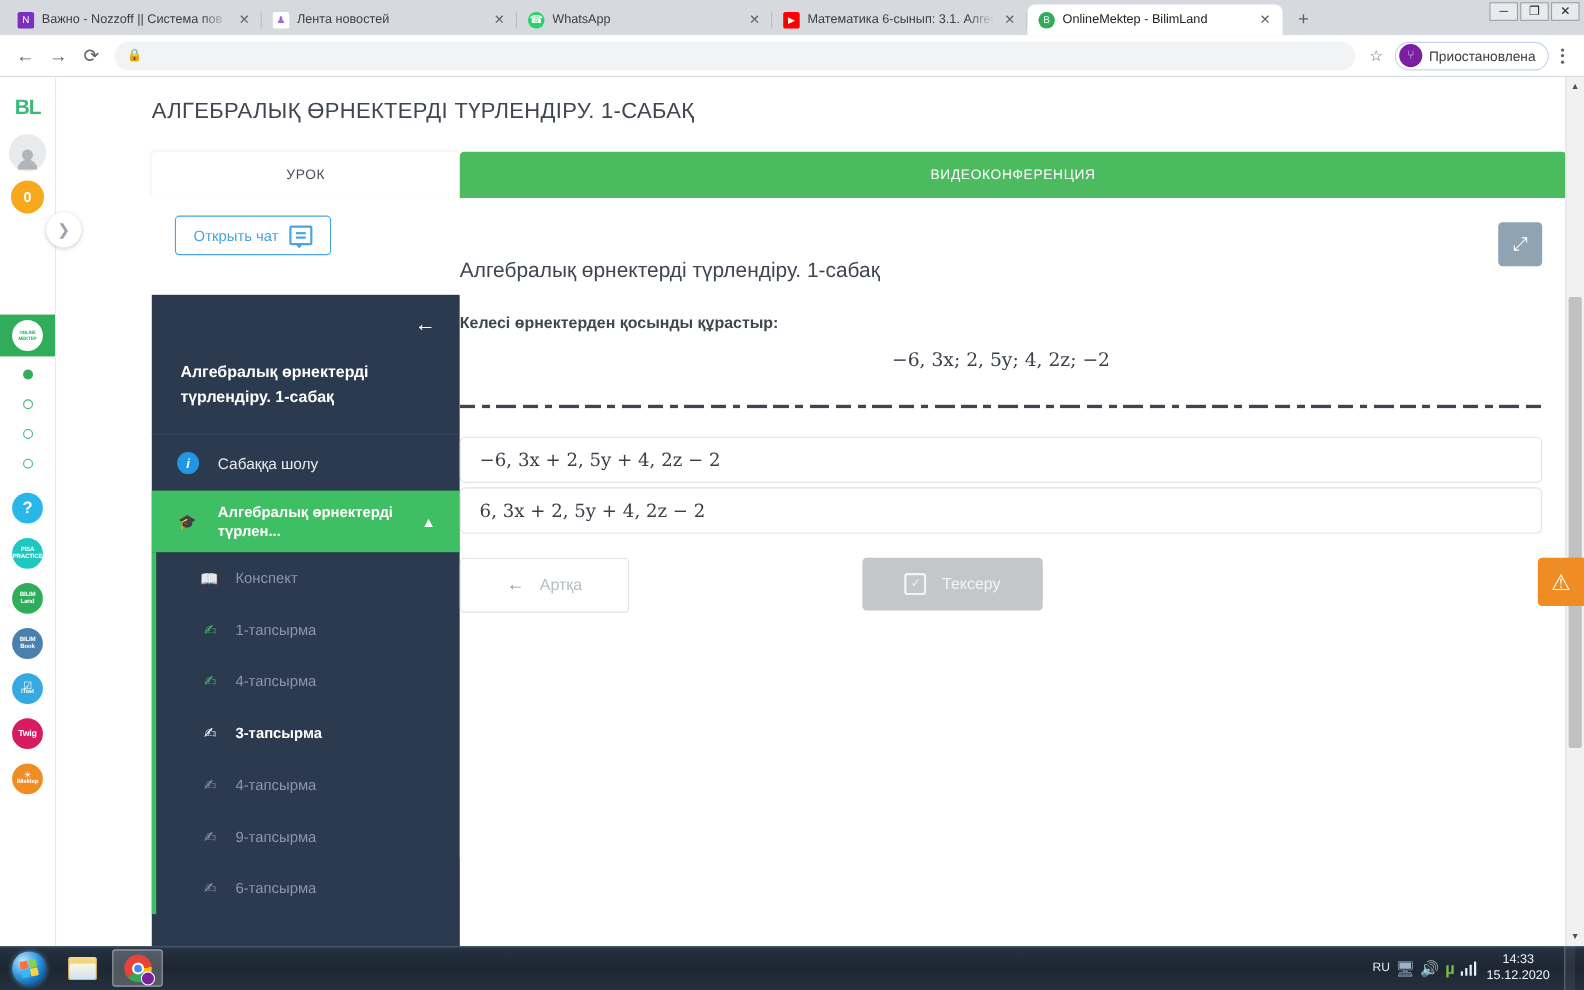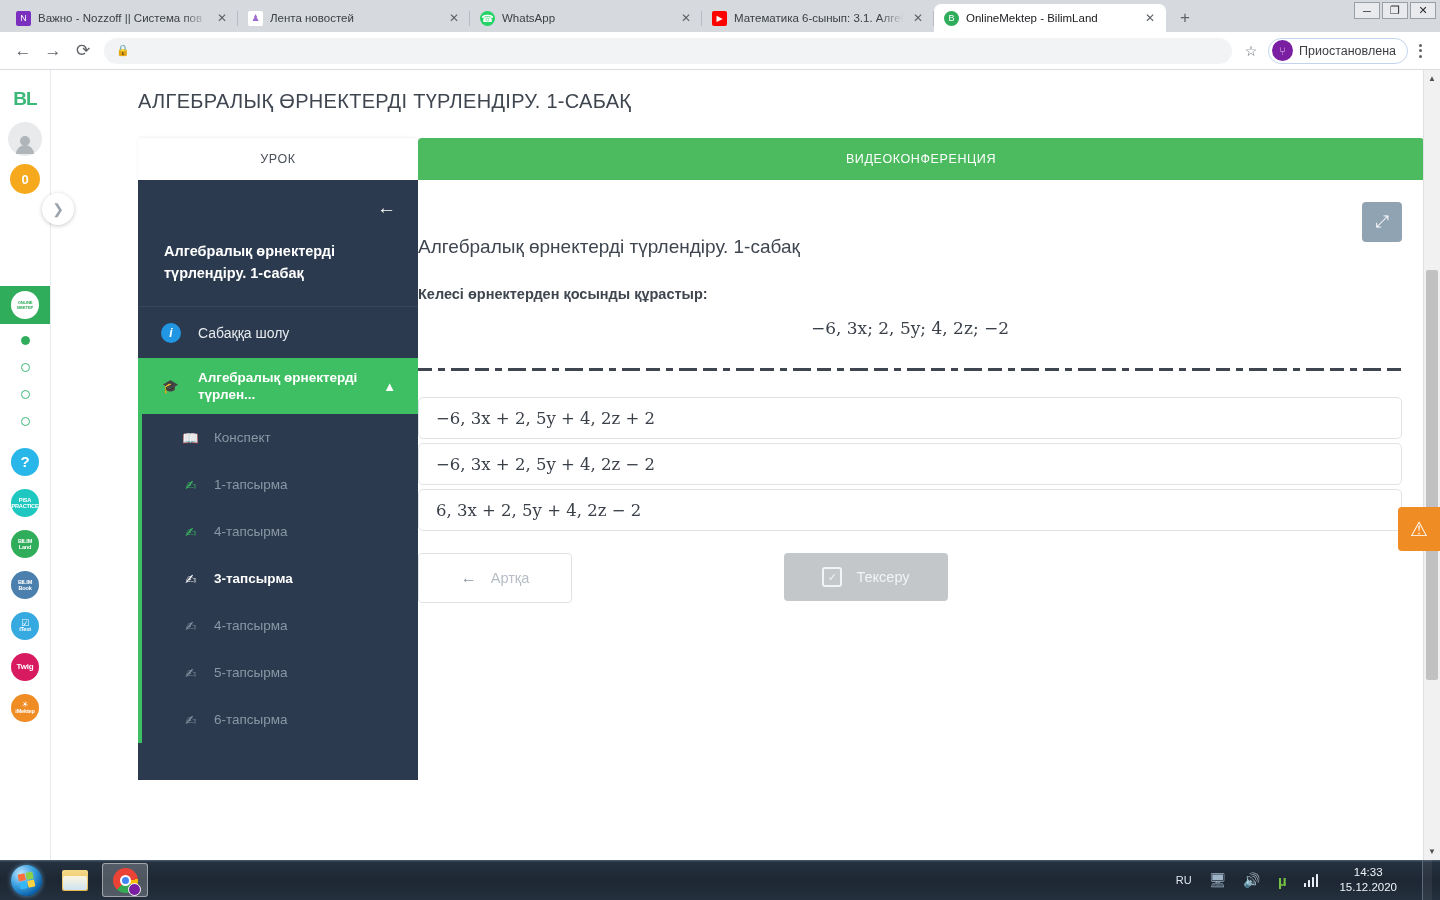--- a/index.html
+++ b/index.html
@@ -175,21 +175,21 @@
   .folder .bk{position:absolute;left:0;top:0;width:26px;height:21px;border-radius:2px;
     background:linear-gradient(to bottom,#f6d98a,#e8b94e);}
   .folder .fr{position:absolute;left:1px;top:6px;width:24px;height:14px;border-radius:2px;
     background:linear-gradient(to bottom,#fdf6e0,#cfe3f2);}
   .chrome{width:25px;height:25px;border-radius:50%;position:relative;
     background:conic-gradient(from -35deg,#ea4335 0 33%,#fbbc05 33% 45%,#34a853 45% 72%,#ea4335 72% 100%);}
   .chrome:after{content:"";position:absolute;left:7px;top:7px;width:11px;height:11px;border-radius:50%;
     background:#4285f4;border:2px solid #fff;box-sizing:border-box;}
   .chrome .ut{position:absolute;right:-3px;bottom:-3px;width:13px;height:13px;border-radius:50%;
     background:#7b1fa2;border:1px solid #fff;box-sizing:border-box;}
-  .tray{margin-left:auto;display:flex;align-items:center;gap:17px;padding-right:8px;color:#dfe6ee;font-size:11px;}
+  .tray{margin-left:auto;display:flex;align-items:center;gap:5px;padding-right:8px;color:#dfe6ee;font-size:11px;}
   .tray .ic{display:flex;align-items:center;justify-content:center;}
   .clock{display:flex;flex-direction:column;align-items:center;line-height:15px;font-size:11.5px;color:#eef3f8;
     margin-left:4px;}
   .showdesk{width:9px;height:40px;margin-left:8px;border-left:1px solid #5b6a7a;background:rgba(255,255,255,.06);}
   .bars{display:flex;align-items:flex-end;gap:1.5px;height:13px;}
   .bars i{width:2.6px;background:#e8eef5;display:block;border-radius:.5px;}
 </style>
 </head>
 <body>
 
@@ -301,20 +301,29 @@
     <div class="railtoggle">❯</div>
 
     <div class="pagebody">
       <div class="pagetitle">АЛГЕБРАЛЫҚ ӨРНЕКТЕРДІ ТҮРЛЕНДІРУ. 1-САБАҚ</div>
 
       <div class="layout">
 
         <div class="leftcol">
           <div class="tabrow">
             <div class="tabitem sel">УРОК</div>
+          </div>
+          <div class="chatwrap">
+            <div class="chatbtn">
+              <span>Открыть чат</span>
+              <span class="bub">
+                  <i></i>
+                  <i></i>
+                </span>
+            </div>
           </div>
           <div class="sidebar">
             <div class="sb-back">←</div>
             <div class="sb-title">Алгебралық өрнектерді түрлендіру. 1-сабақ</div>
             <div class="sb-row">
               <span class="ic">
                   <span class="infoicon">i</span>
                 </span>
               <span>Сабаққа шолу</span>
             </div>
@@ -339,41 +348,40 @@
               <div class="sub-row current">
                 <span class="ic" style="color:#ffffff">✍</span>
                 <span>3-тапсырма</span>
                 </div>
               <div class="sub-row">
                 <span class="ic">✍</span>
                 <span>4-тапсырма</span>
                 </div>
               <div class="sub-row">
                 <span class="ic">✍</span>
-                <span>5-тапсырма</span>
+                <span>9-тапсырма</span>
                 </div>
               <div class="sub-row">
                 <span class="ic">✍</span>
                 <span>6-тапсырма</span>
                 </div>
             </div>
           </div>
         </div>
 
         <div class="maincol">
           <div class="mainhead">ВИДЕОКОНФЕРЕНЦИЯ</div>
           <div class="mainbody">
             <div class="expandbtn">⤢</div>
             <div style="padding:0 22px 0 0;margin-left:0;">
               <div style="padding-left:0;">
                 <div class="lesson-h">Алгебралық өрнектерді түрлендіру. 1-сабақ</div>
                 <div class="prompt">Келесі өрнектерден қосынды құрастыр:</div>
                 <div class="mathline">−6, 3x;  2, 5y;  4, 2z;  −2</div>
                 <div class="divider"></div>
-                <div class="opt">−6, 3x + 2, 5y + 4, 2z + 2</div>
                 <div class="opt">−6, 3x + 2, 5y + 4, 2z − 2</div>
                 <div class="opt">6, 3x + 2, 5y + 4, 2z − 2</div>
                 <div class="actions">
                   <div class="btn-back">
                     <span class="ar">←</span>
                     <span>Артқа</span>
                   </div>
                   <div class="btn-check">
                     <span class="cb">✓</span>
                     <span>Тексеру</span>

